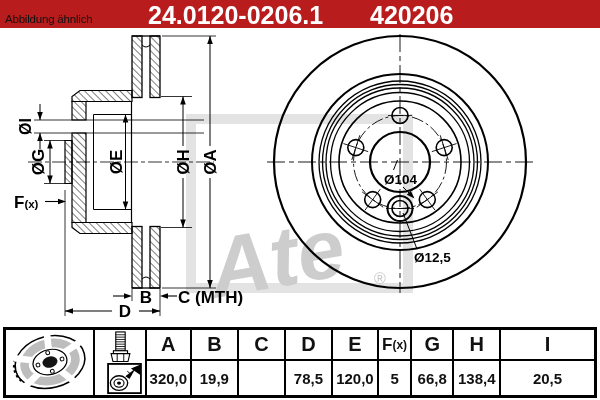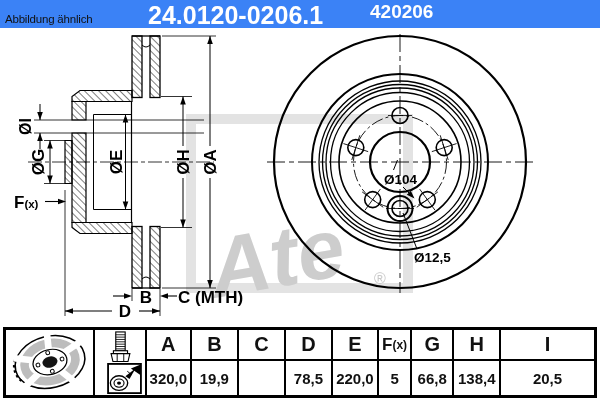--- a/index.html
+++ b/index.html
@@ -1,21 +1,21 @@
 <!DOCTYPE html>
 <html><head>
 <meta charset="utf-8">
 <style>
   html,body{margin:0;padding:0;background:#777;}
   *{box-sizing:border-box;}
   .stage{position:relative;width:600px;height:400px;background:#fff;overflow:hidden;
          font-family:"Liberation Sans","DejaVu Sans",sans-serif;}
-  .topbar{position:absolute;left:0;top:0;width:600px;height:28px;background:#3b82f6;z-index:3;}
+  .topbar{position:absolute;left:0;top:0;width:600px;height:28px;background:#b91c1c;z-index:3;}
   .topbar .pn{position:absolute;left:148px;top:1px;color:#fff;font-size:25px;font-weight:bold;letter-spacing:0px;}
-  .topbar .cn{position:absolute;left:370px;top:1px;color:#fff;font-size:19px;font-weight:bold;}
+  .topbar .cn{position:absolute;left:370px;top:1px;color:#fff;font-size:25px;font-weight:bold;}
   .note{position:absolute;left:5px;top:13px;z-index:3;font-size:11.5px;font-weight:normal;line-height:13.5px;color:#111;letter-spacing:-0.2px;}
   svg.draw{position:absolute;left:0;top:0;z-index:1;}
   
   .dtable{position:absolute;left:3px;top:327px;width:594px;height:71px;border:3px solid #000;display:flex;z-index:3;background:#fff;}
   .cell{height:100%;}
   .c-disc{width:88px;display:flex;align-items:center;justify-content:center;}
   .c-fast{width:52px;border-left:2px solid #000;display:flex;flex-direction:column;align-items:center;justify-content:space-between;padding:1px 0 1px 0;}
   .col{border-left:2px solid #000;display:flex;flex-direction:column;}
   .col .hdr{height:31px;border-bottom:2px solid #000;display:flex;align-items:center;justify-content:center;
             font-size:20px;font-weight:bold;color:#111;}
@@ -258,21 +258,21 @@
     </div>
     <div class="col w48">
       <div class="hdr">C</div>
     </div>
     <div class="col w47">
       <div class="hdr">D</div>
       <div class="val">78,5</div>
     </div>
     <div class="col w47">
       <div class="hdr">E</div>
-      <div class="val">220,0</div>
+      <div class="val">120,0</div>
     </div>
     <div class="col w33">
       <div class="hdr">
           <span class="fx-main">F</span>
           <span class="fx-small">(x)</span>
         </div>
       <div class="val">5</div>
     </div>
     <div class="col w43">
       <div class="hdr">G</div>

